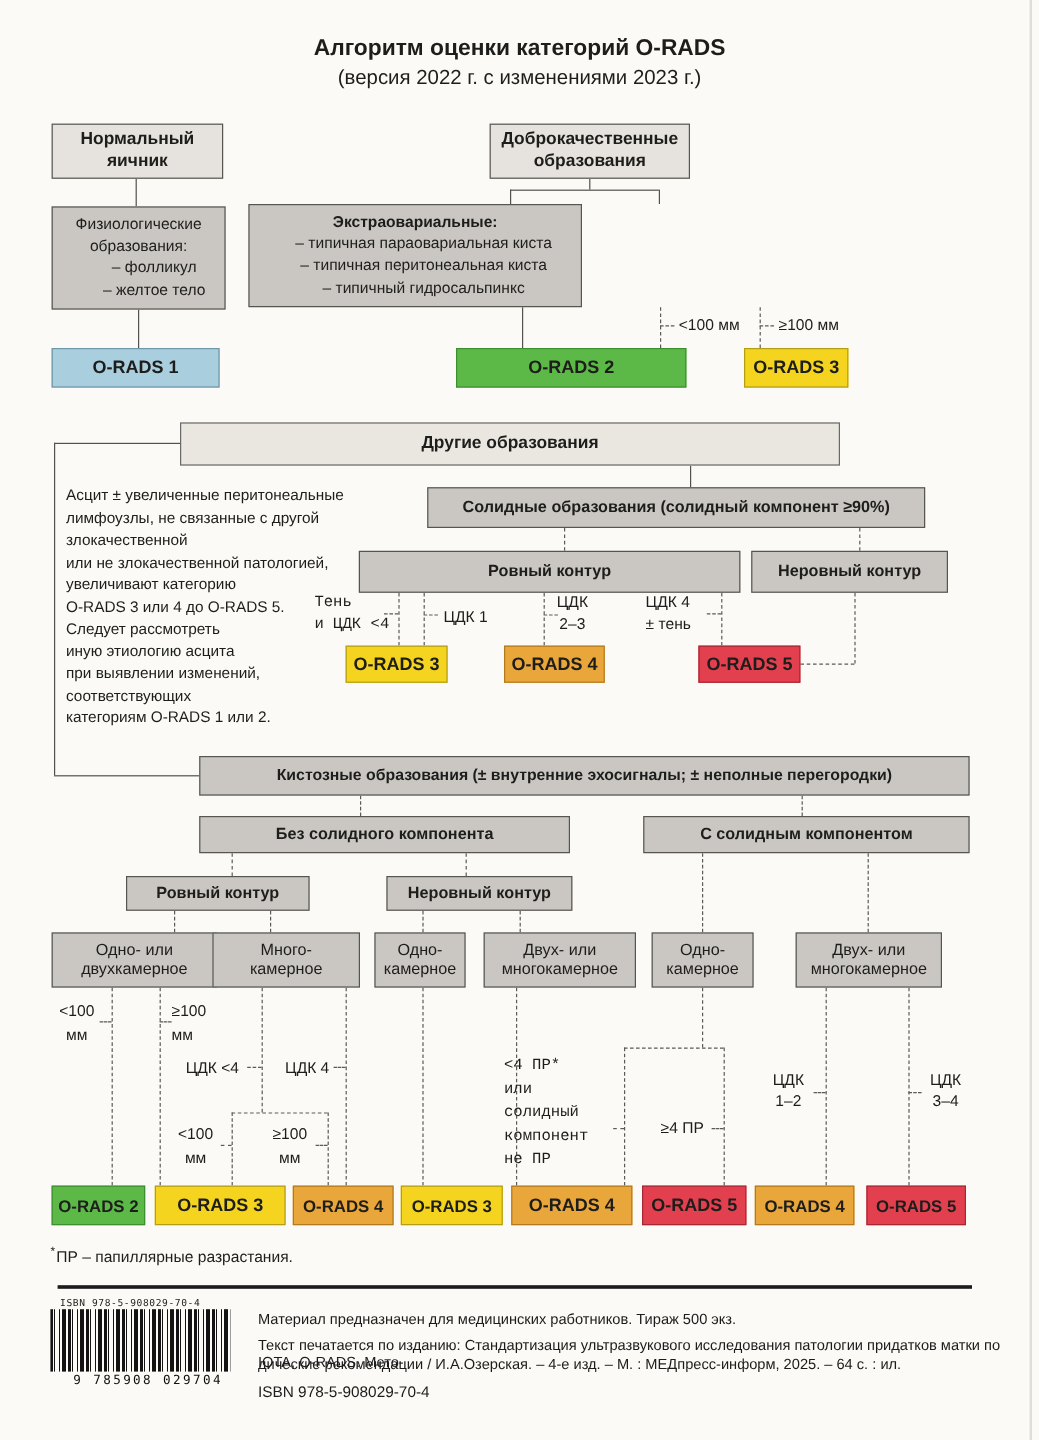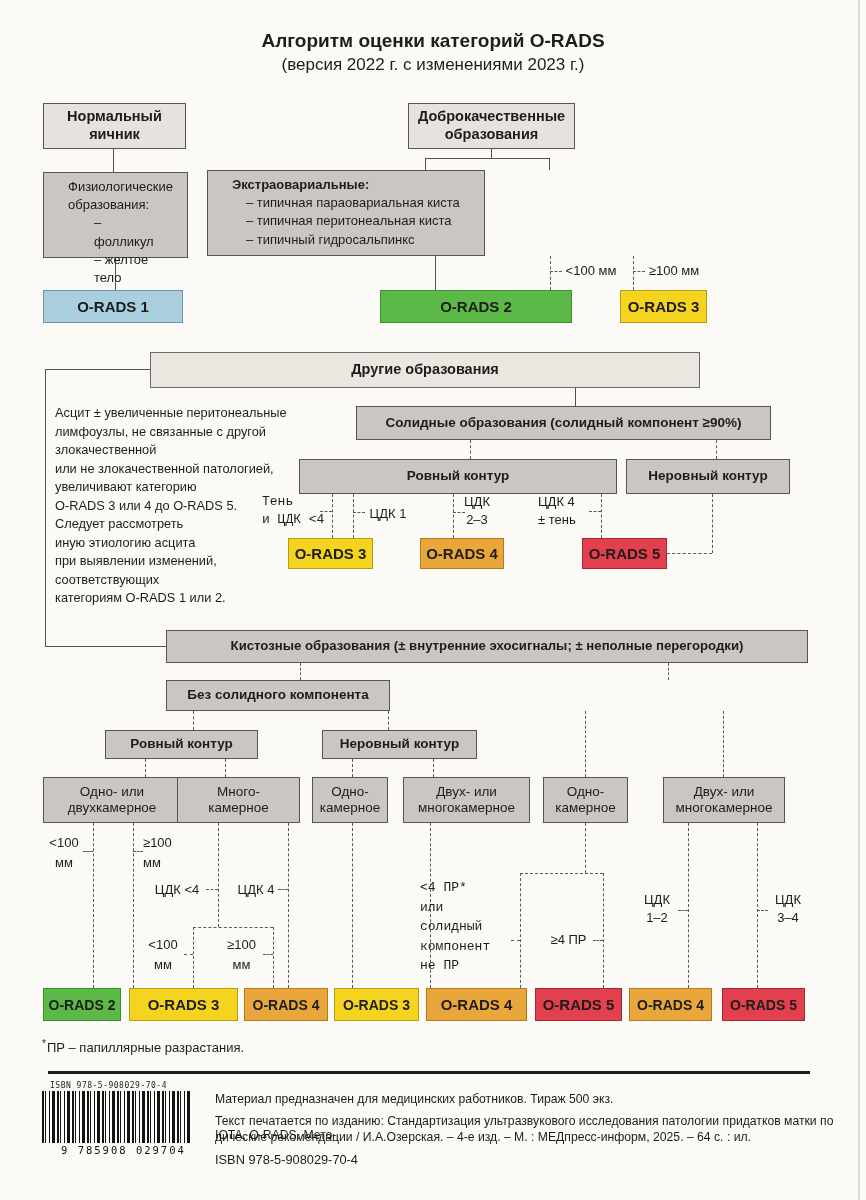--- a/index.html
+++ b/index.html
@@ -9,21 +9,21 @@
   .title{position:absolute;left:0;top:30px;width:866px;text-align:center;font-weight:700;font-size:19px;}
   .subtitle{position:absolute;left:0;top:55px;width:866px;text-align:center;font-size:17px;}
   .box{position:absolute;display:flex;align-items:center;justify-content:center;text-align:center;
        box-sizing:border-box;border:1.5px solid #57554f;font-size:13.5px;line-height:1.22;}
   .gray{background:#cac7c2;}
   .light{background:#e6e3de;font-weight:600;font-size:14.5px;}
   .cream{background:#eae7e1;border-color:#6b6965;}
   .b700{font-weight:700;}
   .b600{font-weight:600;}
   .pre{white-space:pre-line;}
-  .listbox{display:block;text-align:left;padding:5px 24px;font-size:13px;line-height:1.4;background:#cac7c2;}
+  .listbox{display:block;text-align:center;padding:5px 8px;font-size:13px;line-height:1.4;background:#cac7c2;}
   .listbox .bh{font-weight:700;white-space:pre-line;}
   .listbox .bh.plain{font-weight:400;}
   .listbox .bi{padding-left:14px;}
   .listbox .bi.ind{padding-left:26px;}
   .rating{position:absolute;display:flex;align-items:center;justify-content:center;
           font-weight:700;font-size:15px;box-sizing:border-box;text-align:center;}
   .orads1{background:#a9cede;border:1.5px solid #6d97a9;}
   .orads2{background:#5cb947;border:1.5px solid #3c8f2e;}
   .orads3{background:#f4d41f;border:1.5px solid #b59d14;}
   .orads4{background:#e9a63a;border:1.5px solid #b27a1d;}
@@ -170,21 +170,22 @@
   <div class="elabel" style="left:455px;top:493px;width:44px;line-height:1.35">ЦДК
 2–3</div>
   <div class="elabel tl" style="left:538px;top:493px;width:52px;line-height:1.35">ЦДК 4
 ± тень</div>
 
   <div class="rating orads3" style="left:288px;top:538px;width:85px;height:31px">O-RADS 3</div>
   <div class="rating orads4" style="left:420px;top:538px;width:84px;height:31px">O-RADS 4</div>
   <div class="rating orads5" style="left:582px;top:538px;width:85px;height:31px">O-RADS 5</div>
 
   <div class="box gray b700" style="left:166px;top:630px;width:642px;height:33px;font-size:13.2px">Кистозные образования (± внутренние эхосигналы; ± неполные перегородки)</div>
-  <div class="box gray b700" style="left:166px;top:680px;width:224px;height:31px">Без солидного компонента</div>
+  <div class="box gray b700" style="left:166px;top:680px;width:309px;height:31px">Без солидного компонента</div>
+  <div class="box gray b700" style="left:536px;top:680px;width:272px;height:31px">С солидным компонентом</div>
   <div class="box gray b600" style="left:105px;top:730px;width:153px;height:29px">Ровный контур</div>
   <div class="box gray b600" style="left:322px;top:730px;width:155px;height:29px">Неровный контур</div>
 
   <div class="box gray pre" style="left:43px;top:777px;width:138px;height:46px">Одно- или
 двухкамерное</div>
   <div class="box gray pre" style="left:177px;top:777px;width:123px;height:46px">Много-
 камерное</div>
   <div class="box gray pre" style="left:312px;top:777px;width:76px;height:46px">Одно-
 камерное</div>
   <div class="box gray pre" style="left:403px;top:777px;width:127px;height:46px">Двух- или

